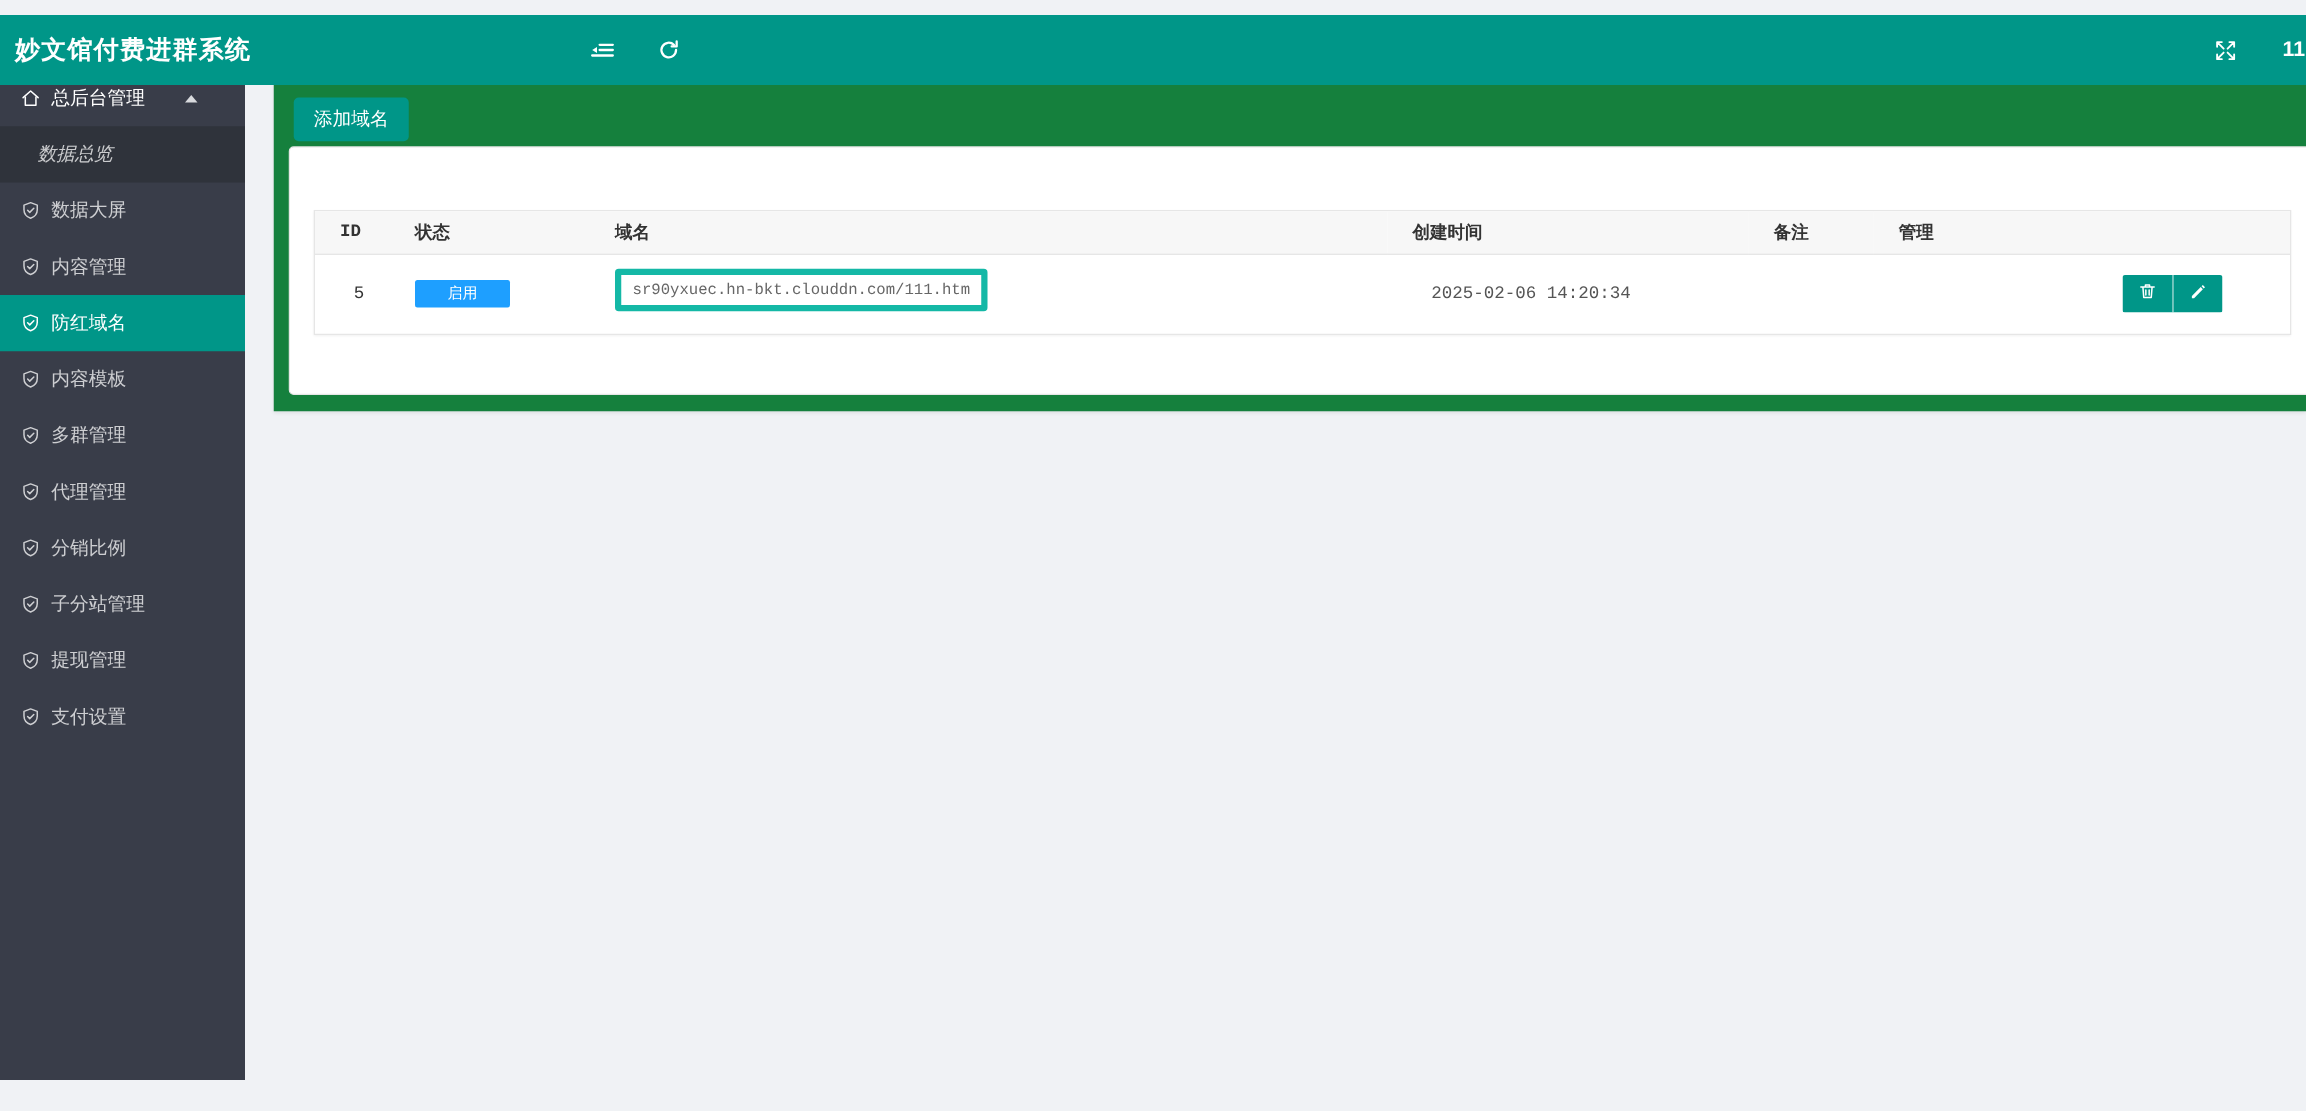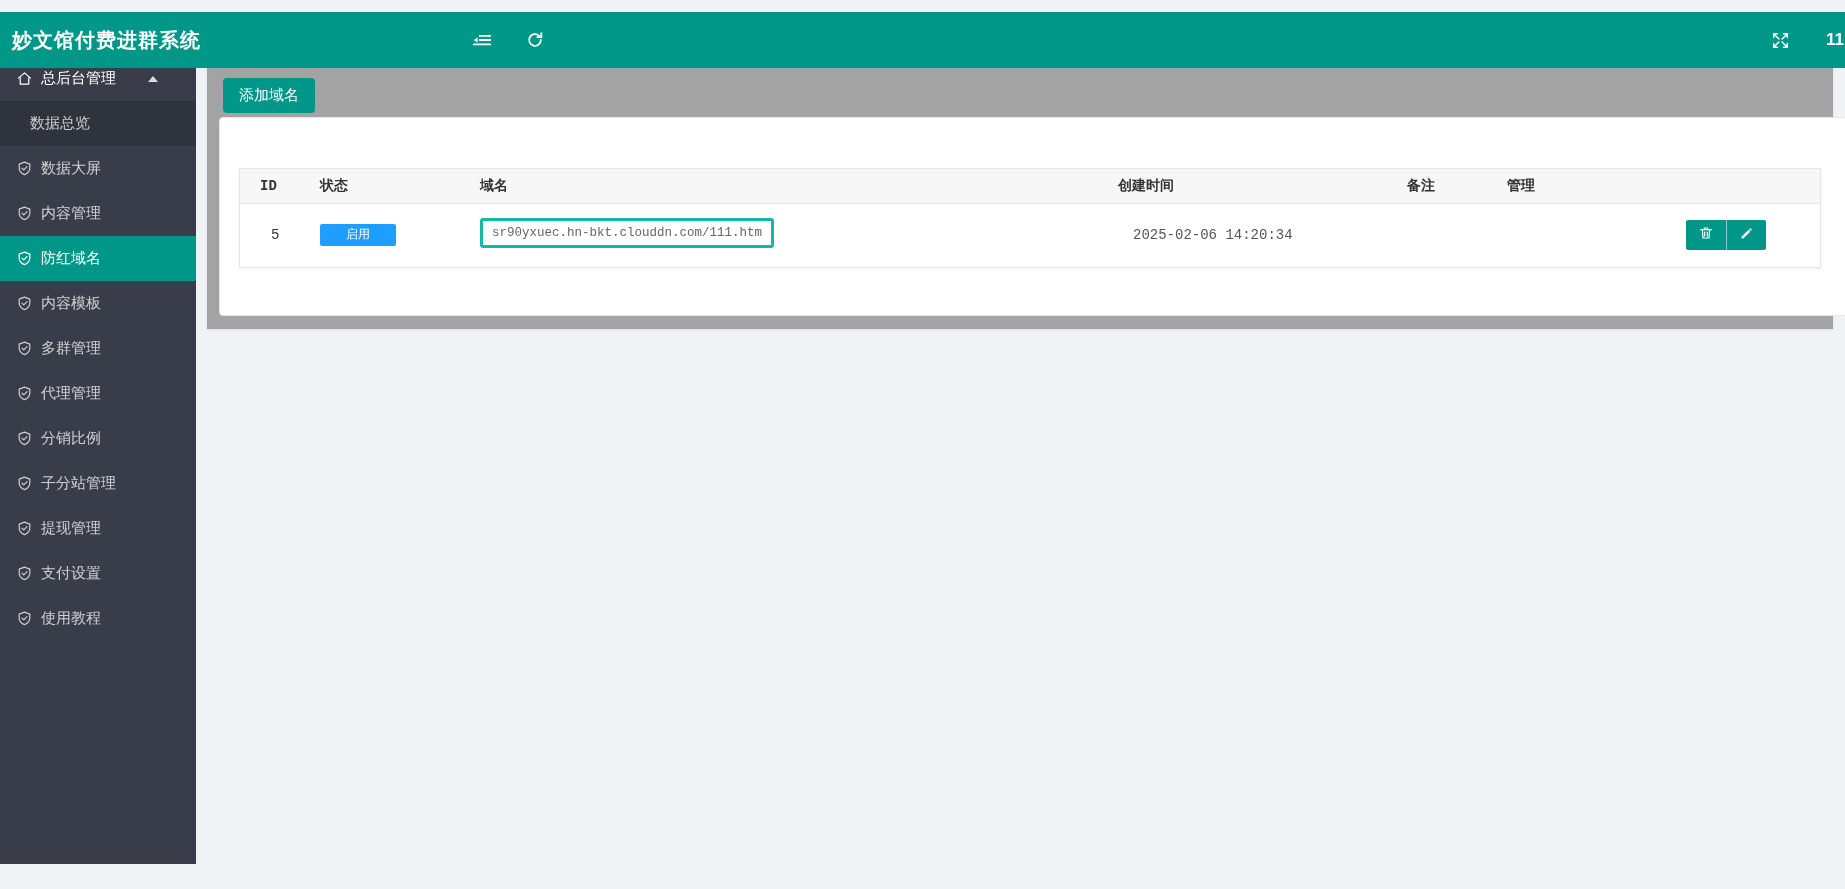--- a/index.html
+++ b/index.html
@@ -41,32 +41,32 @@
     background: #393d49; z-index: 10; overflow: hidden;
   }
   .nav-item {
     position: relative; height: 45px; display: flex; align-items: center;
     padding-left: 16px; font-size: 15px; color: rgba(255,255,255,.75);
     cursor: pointer; white-space: nowrap;
   }
   .nav-item .nicon { width: 17px; height: 17px; margin-right: 8px; display: flex; flex: none; }
   .nav-item svg { display: block; }
   .nav-group { color: #ffffff; }
-  .nav-child { background: #2f333b; padding-left: 30px; }
+  .nav-child { background: #2f333b; padding-left: 30px; font-style: italic; }
   .nav-item.active { background: #009688; color: #ffffff; }
   .chev {
     position: absolute; left: 148px; top: 20px; width: 0; height: 0;
     border-left: 5px solid transparent; border-right: 5px solid transparent;
     border-bottom: 6px solid #d8dadd;
   }
 
   
   #strip {
-    position: absolute; left: 207px; top: 66px; width: 1626px; height: 263px;
-    background: #a3a3a3; box-shadow: 0 1px 3px rgba(0,0,0,.08);
+    position: absolute; left: 219px; top: 66px; width: 1626px; height: 263px;
+    background: #15803d; box-shadow: 0 1px 3px rgba(0,0,0,.08);
   }
   #add-domain-btn {
     position: absolute; left: 16px; top: 12px; width: 92px; height: 35px;
     background: #009688; color: #fff; border: none; border-radius: 4px;
     font-size: 15px; cursor: pointer; font-family: inherit;
   }
   #card {
     position: absolute; left: 12px; top: 51px; width: 1630px; height: 199px;
     background: #fff; border: 1px solid #e6e6e6; border-radius: 4px;
   }
@@ -86,21 +86,21 @@
     height: 63px; padding-left: 20px; font-size: 14px; color: #515151;
     vertical-align: middle; white-space: nowrap;
   }
   td.cell-id { padding-left: 31px; color: #333; }
   td.cell-created { padding-left: 35px; color: #555; }
   .status-badge {
     display: inline-block; background: #1e9fff; color: #fff; font-size: 12px;
     line-height: 1; padding: 5px 26px; border-radius: 2px;
   }
   .domain-box {
-    display: inline-block; border: 3px solid #14b8a6; border-radius: 3px;
+    display: inline-block; border: 5px solid #14b8a6; border-radius: 3px;
     background: #fff; color: #666; font-size: 12.5px; padding: 5px 9px;
     max-width: 330px; overflow: hidden;
   }
   .btn-group { display: inline-flex; margin-left: 179px; border-radius: 2px; overflow: hidden; }
   .action-btn {
     width: 40px; height: 30px; background: #009688; border: none; cursor: pointer;
     display: flex; align-items: center; justify-content: center; padding: 0;
   }
   .action-btn + .action-btn { border-left: 1px solid rgba(255,255,255,.55); }
 </style>
@@ -249,29 +249,20 @@
     <div class="nav-item">
       <span class="nicon">
           <svg viewBox="0 0 24 24" width="17" height="17">
             <path d="M12 3l7.5 2.8V11c0 4.8-3.2 8.1-7.5 9.7C7.7 19.1 4.5 15.8 4.5 11V5.8L12 3z" fill="none" stroke="currentColor" stroke-width="1.7" stroke-linejoin="round"></path>
             <path d="M8.6 11.6l2.4 2.4 4.6-4.6" fill="none" stroke="currentColor" stroke-width="1.7" stroke-linecap="round" stroke-linejoin="round"></path>
           </svg>
         </span>
       <span>支付设置</span>
     </div>
 
-    <div class="nav-item">
-      <span class="nicon">
-          <svg viewBox="0 0 24 24" width="17" height="17">
-            <path d="M12 3l7.5 2.8V11c0 4.8-3.2 8.1-7.5 9.7C7.7 19.1 4.5 15.8 4.5 11V5.8L12 3z" fill="none" stroke="currentColor" stroke-width="1.7" stroke-linejoin="round"></path>
-            <path d="M8.6 11.6l2.4 2.4 4.6-4.6" fill="none" stroke="currentColor" stroke-width="1.7" stroke-linecap="round" stroke-linejoin="round"></path>
-          </svg>
-        </span>
-      <span>使用教程</span>
-    </div>
 
   </div>
 
   <div id="strip">
 
     <button id="add-domain-btn">添加域名</button>
 
     <div id="card">
       <div id="table-panel">
         <table>

